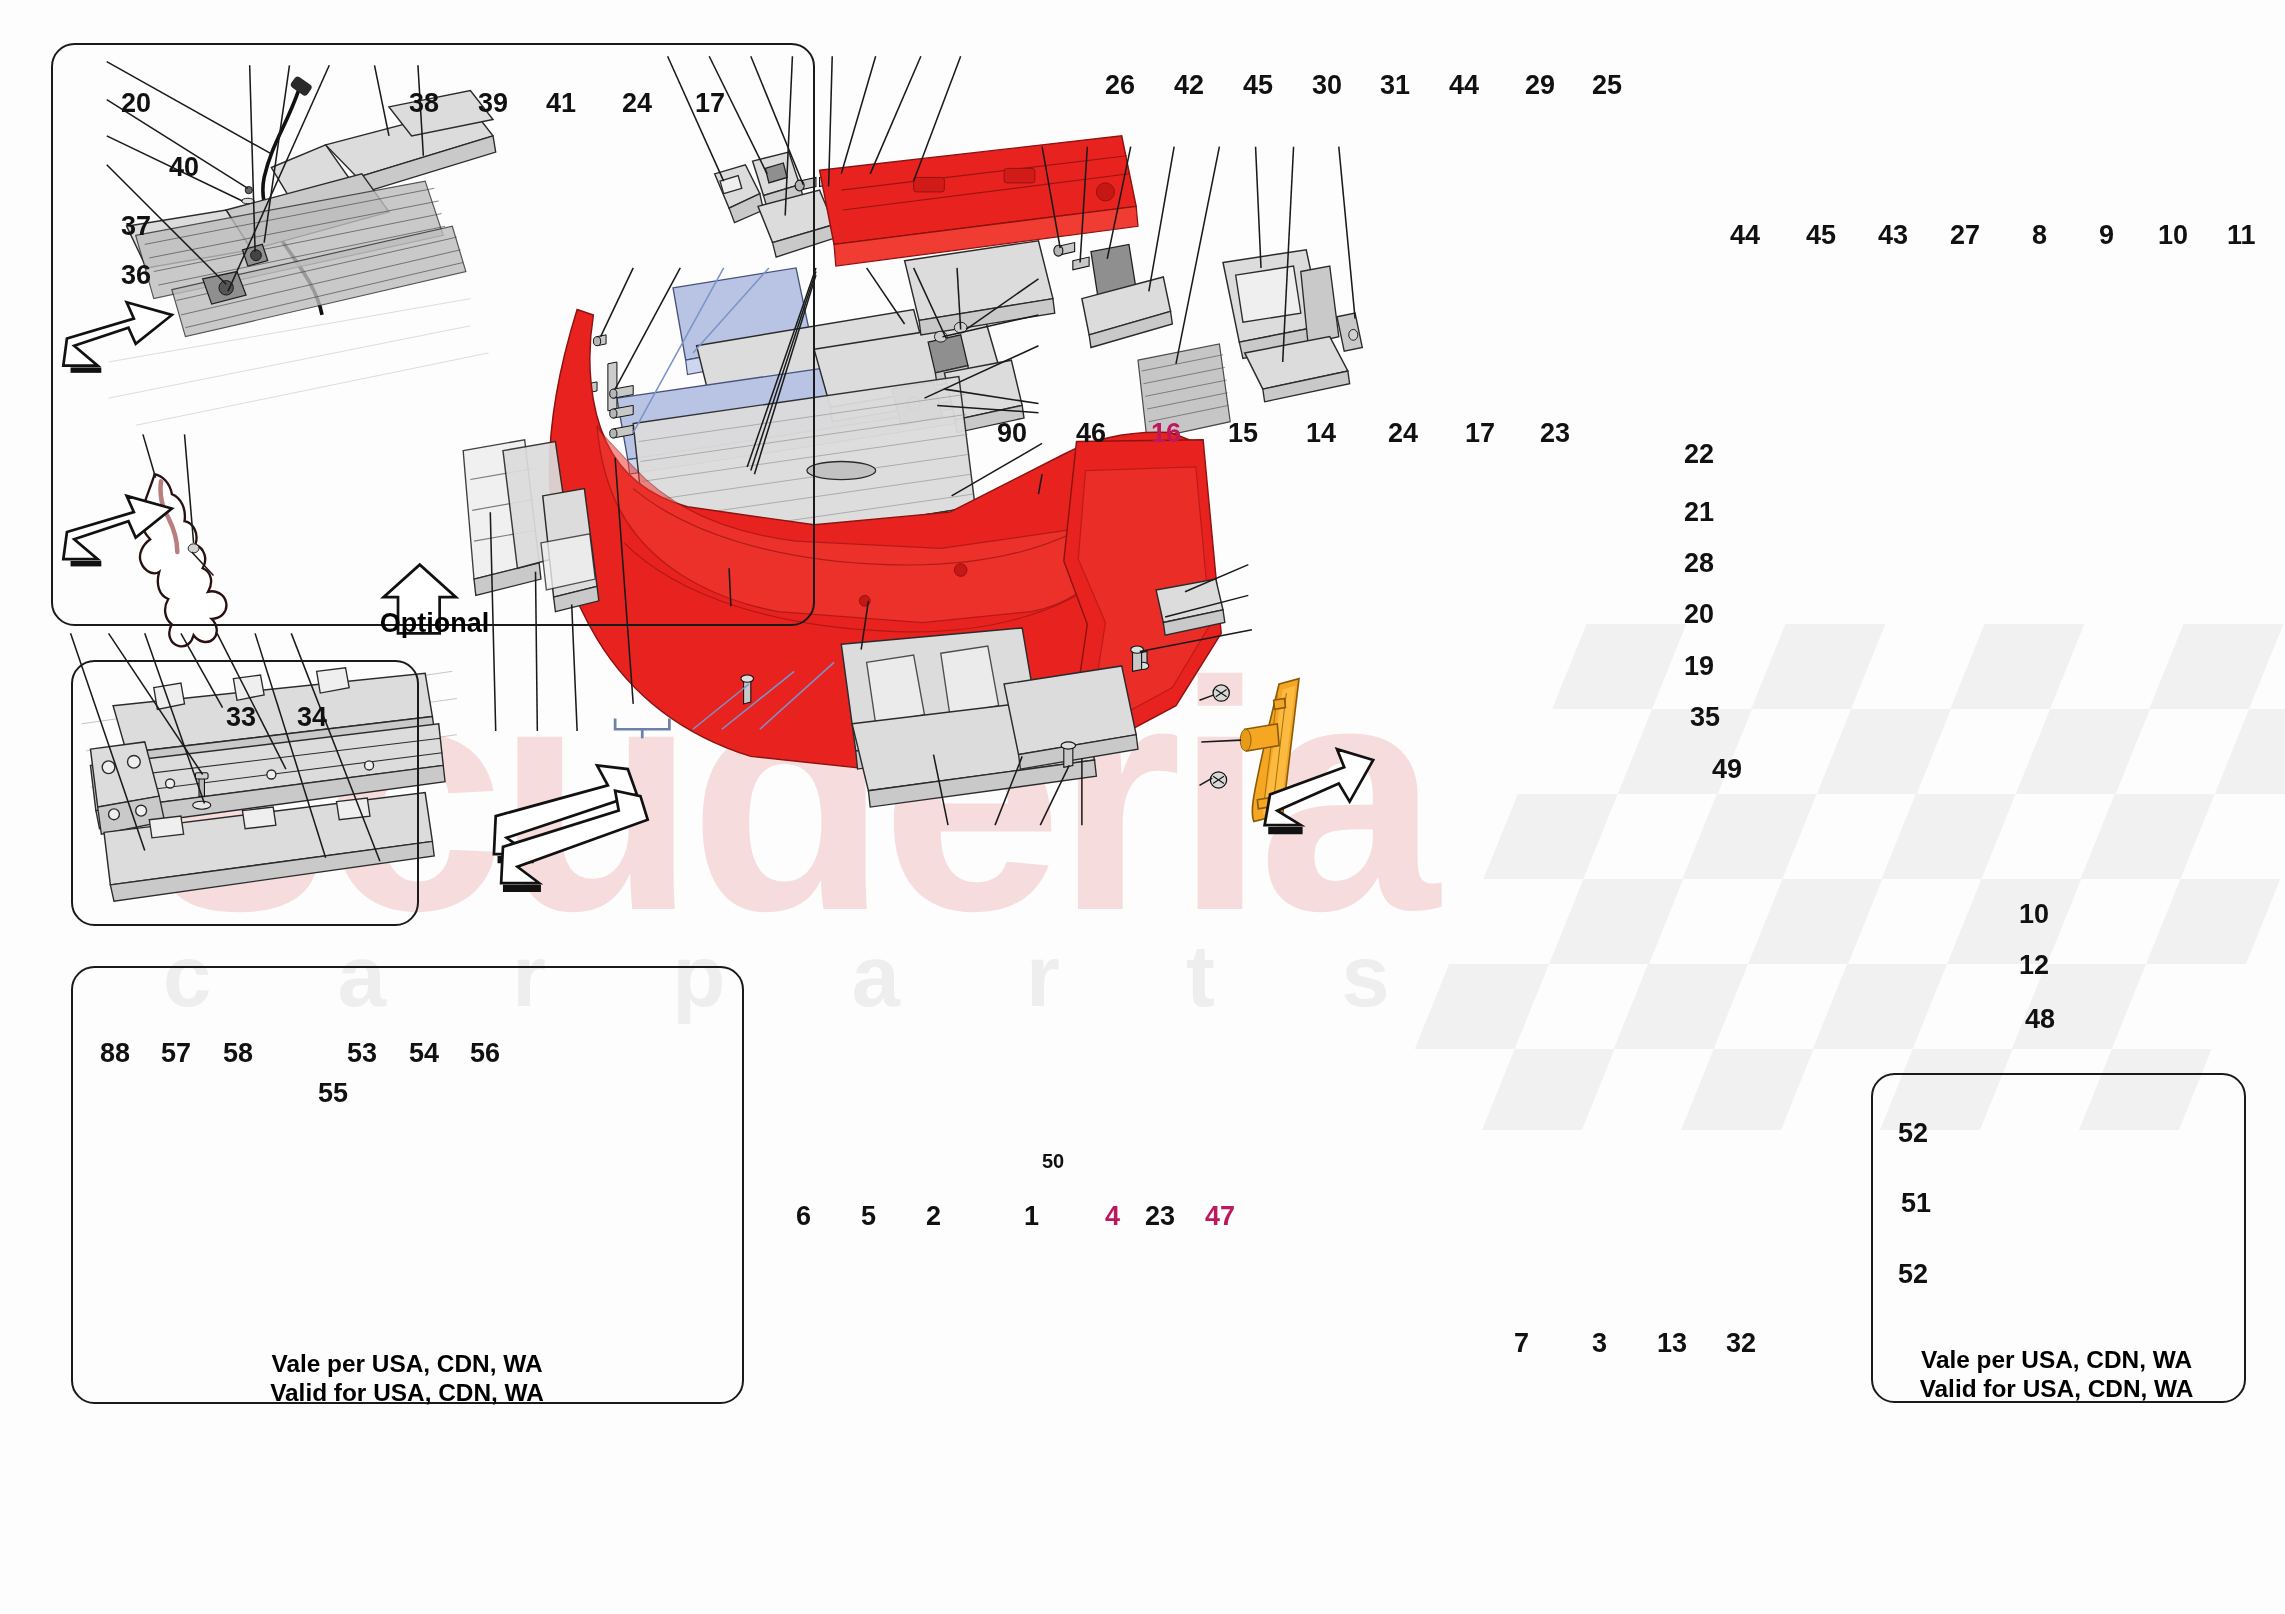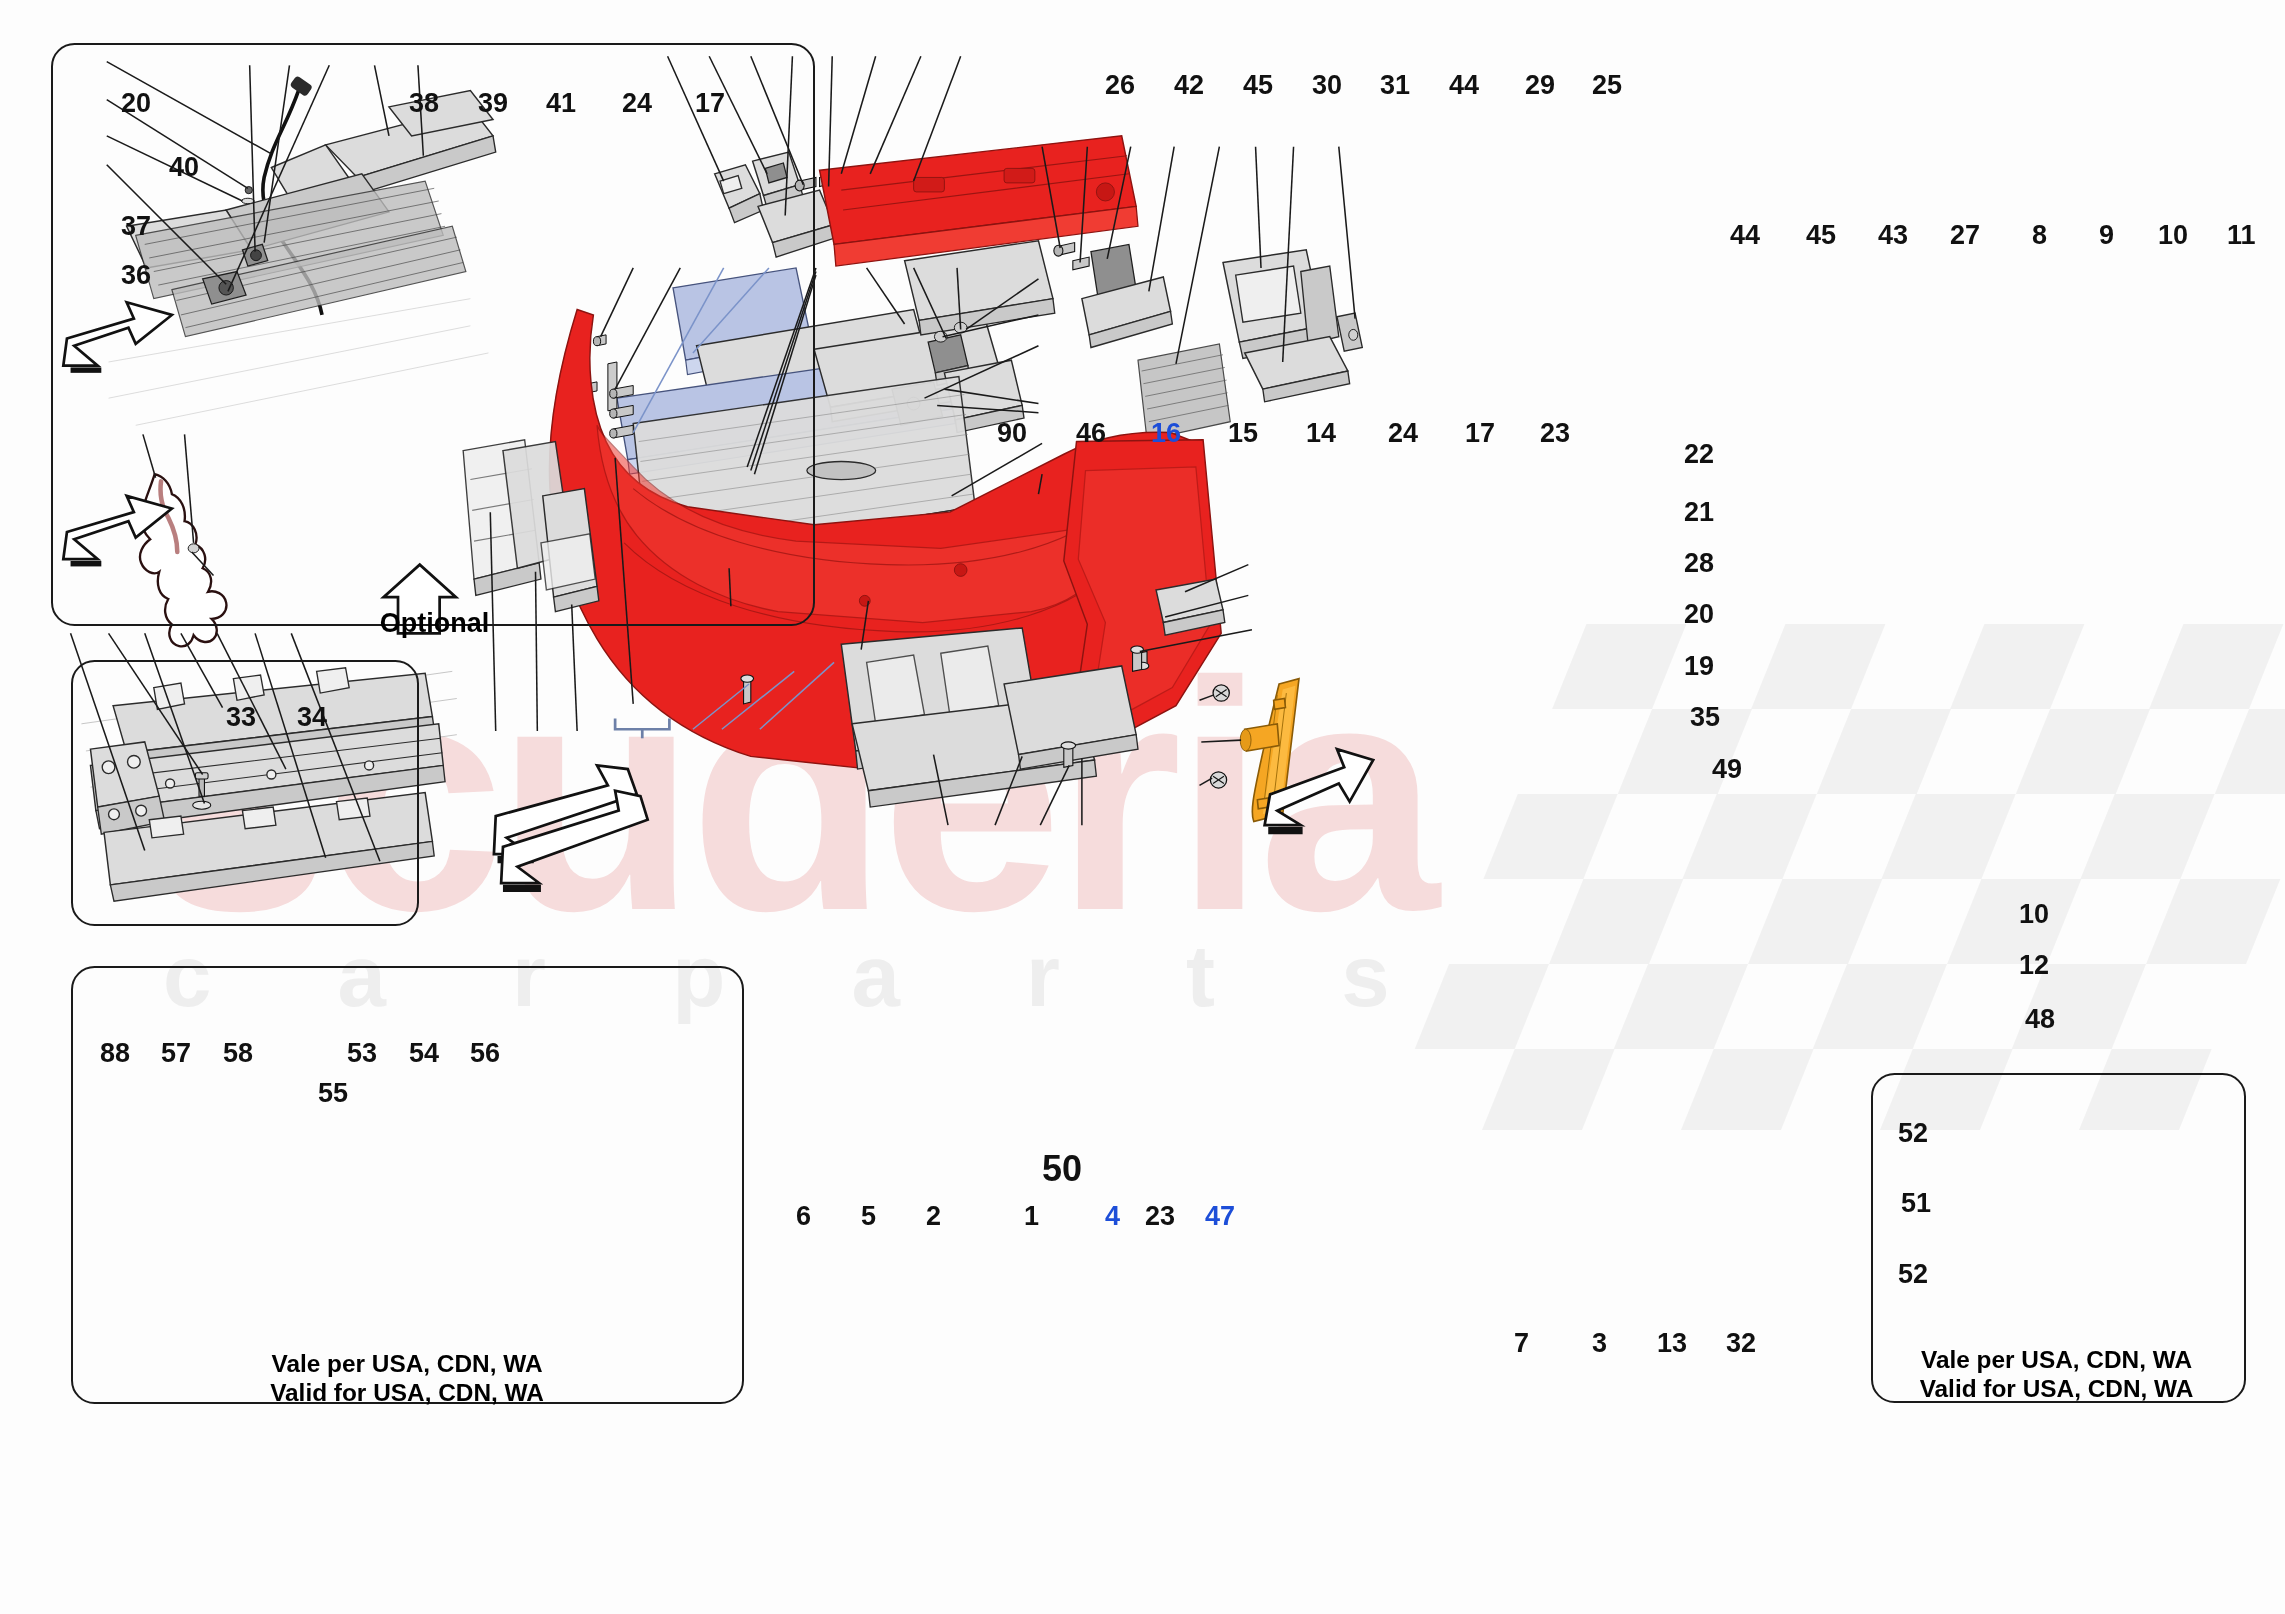--- a/index.html
+++ b/index.html
@@ -19,22 +19,22 @@
   .wm-flag i{position:absolute;display:block;background:#e9e9e9;}
 
   
   .panel{position:absolute;border:2.3px solid #1a1a1a;border-radius:23.5px;background:transparent;}
   .panel-caption{position:absolute;text-align:center;font-weight:700;color:#000;
       font-size:24.4px;line-height:1.18;white-space:pre-line;}
 
   
   .num{position:absolute;font-weight:700;font-size:27px;color:#111;
        line-height:1;white-space:nowrap;}
-  .num.blue{color:#1d4ed8;}
-  .num.big{font-size:36px;}
+  .num.blue{color:#be185d;}
+  .num.big{font-size:20px;}
 
   
   svg.overlay{position:absolute;left:0;top:0;width:2285px;height:1615px;overflow:visible;}
   .ld{stroke:#1a1a1a;stroke-width:1.7;fill:none;}
   .ld.b{stroke:#7b93c9;}
   .brace{stroke:#6d80a8;stroke-width:3;fill:none;}
   .red  {fill:#e8221f;stroke:#8d1310;stroke-width:1.6;}
   .red2 {fill:#f03c33;stroke:#8d1310;stroke-width:1.4;}
   .gry  {fill:#dcdcdc;stroke:#2b2b2b;stroke-width:1.6;}
   .gry2 {fill:#c9c9c9;stroke:#2b2b2b;stroke-width:1.5;}

